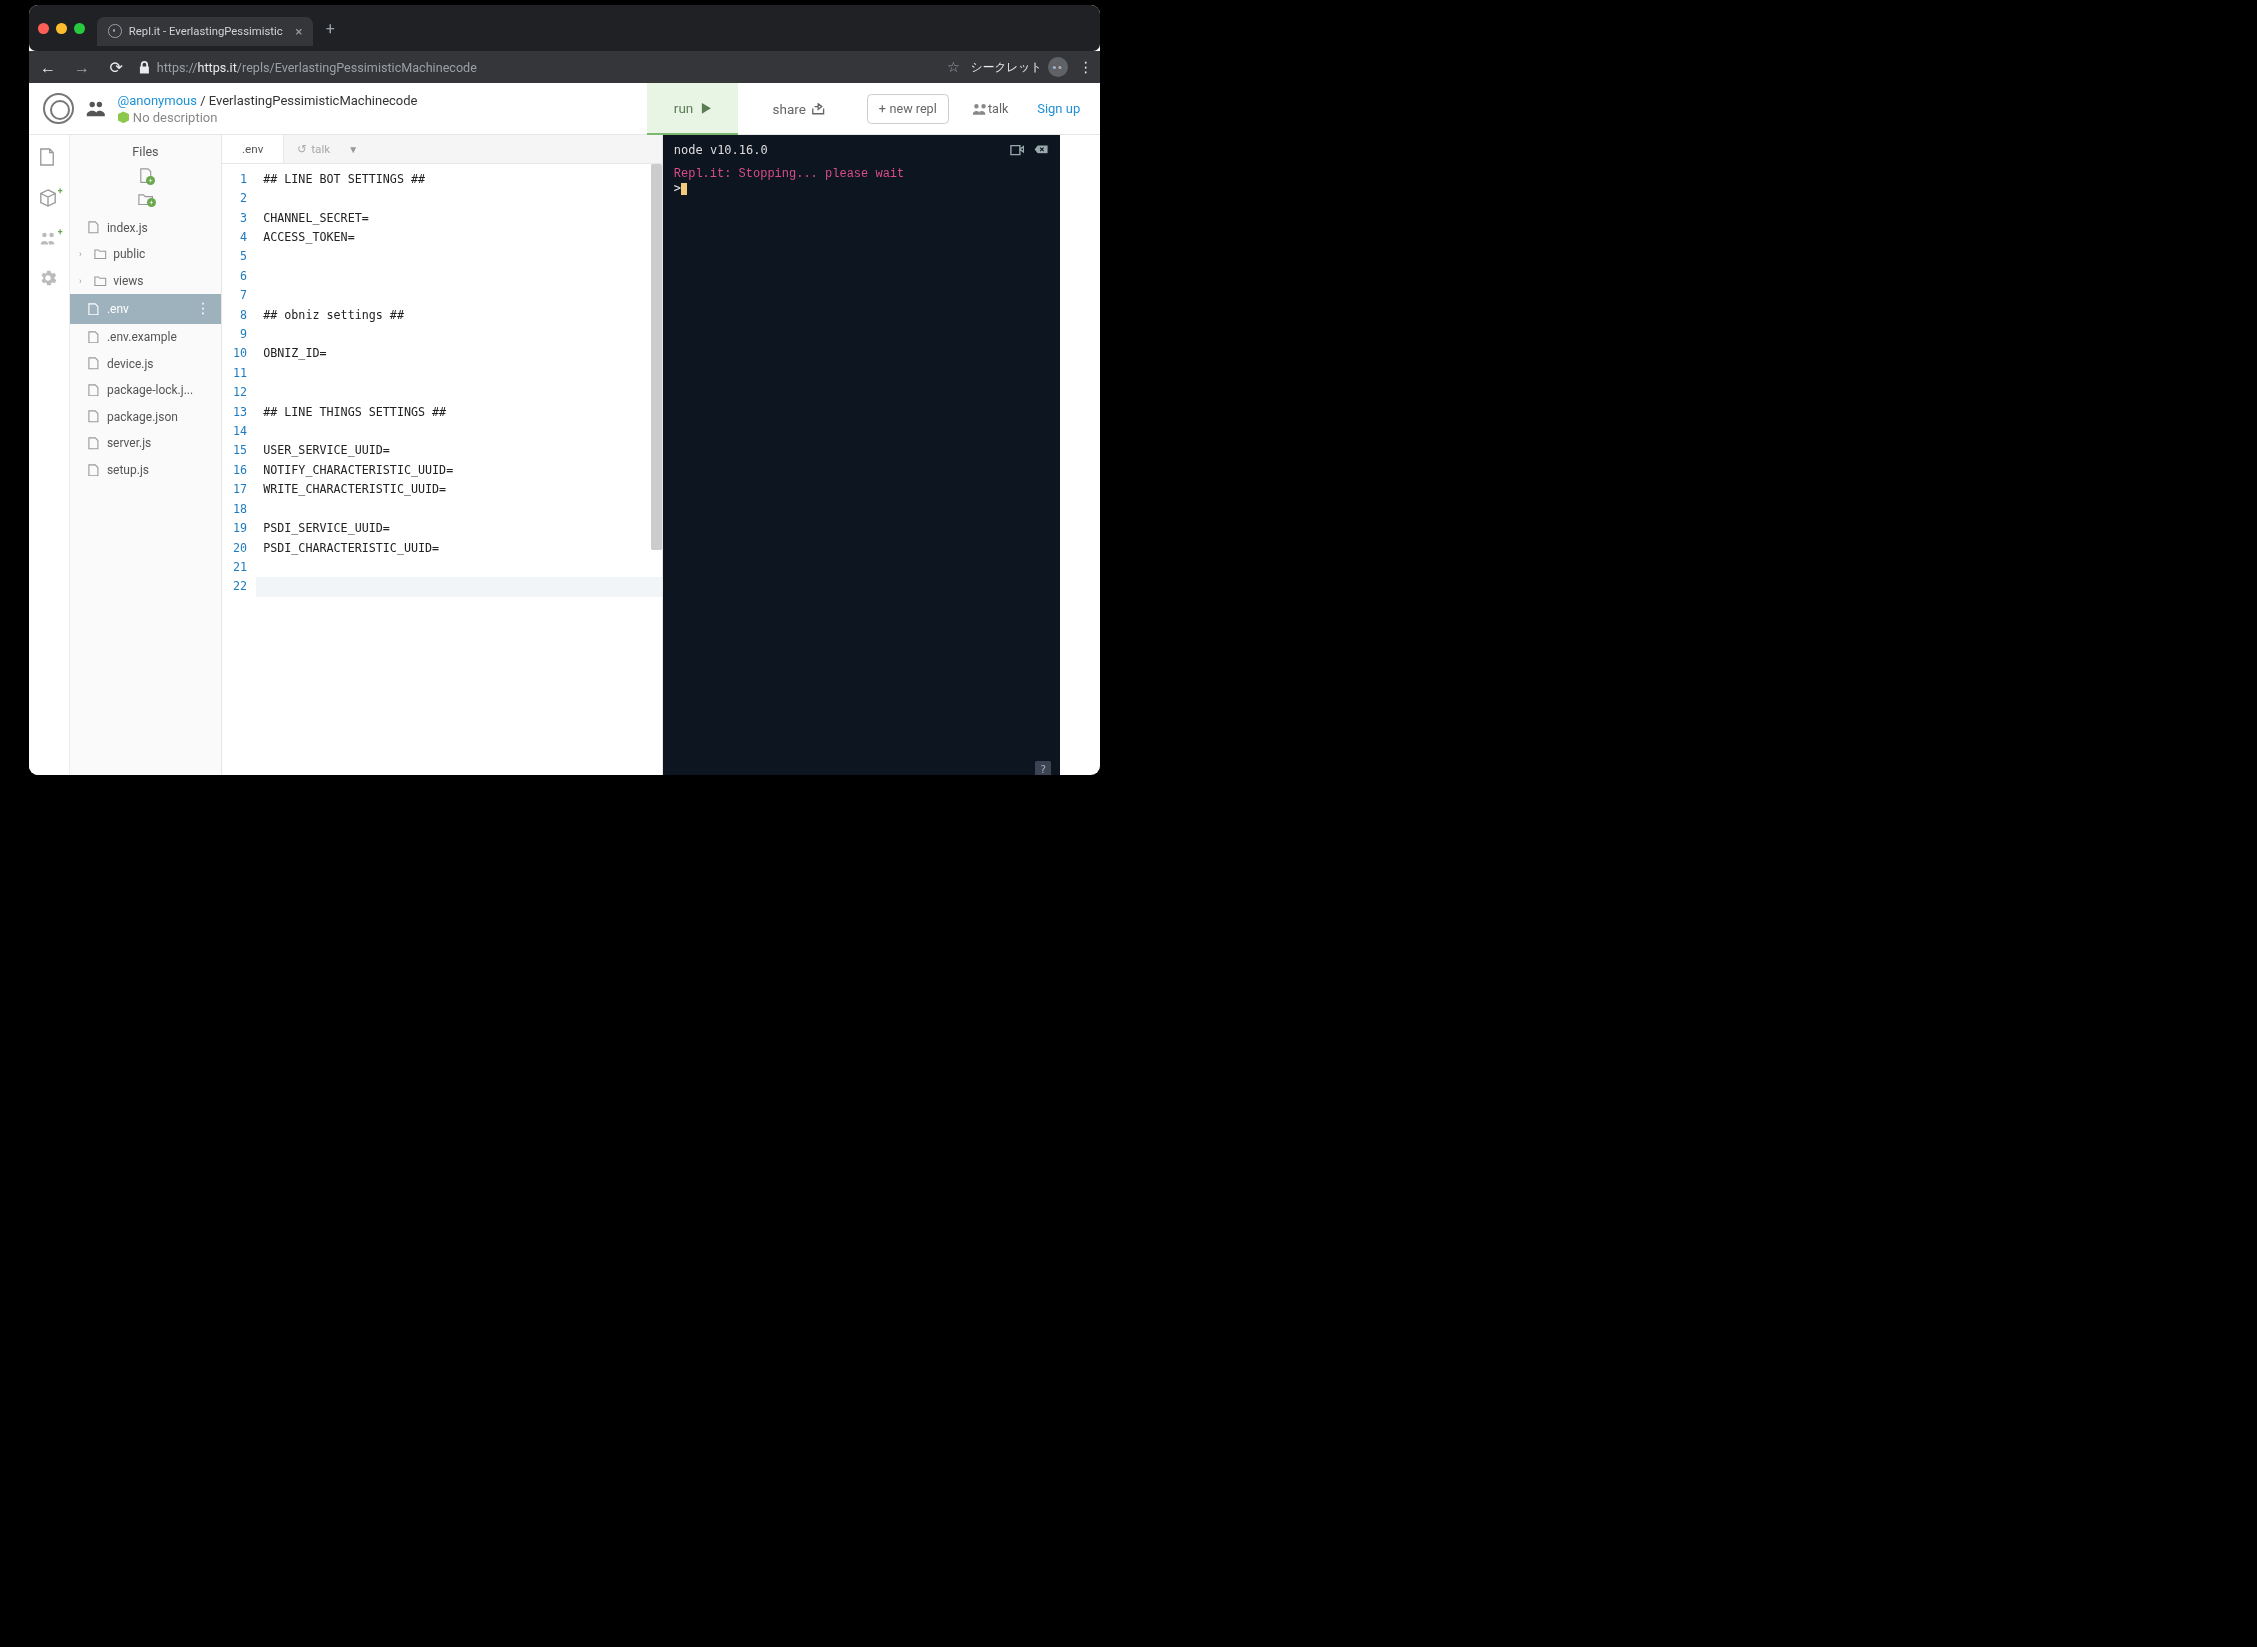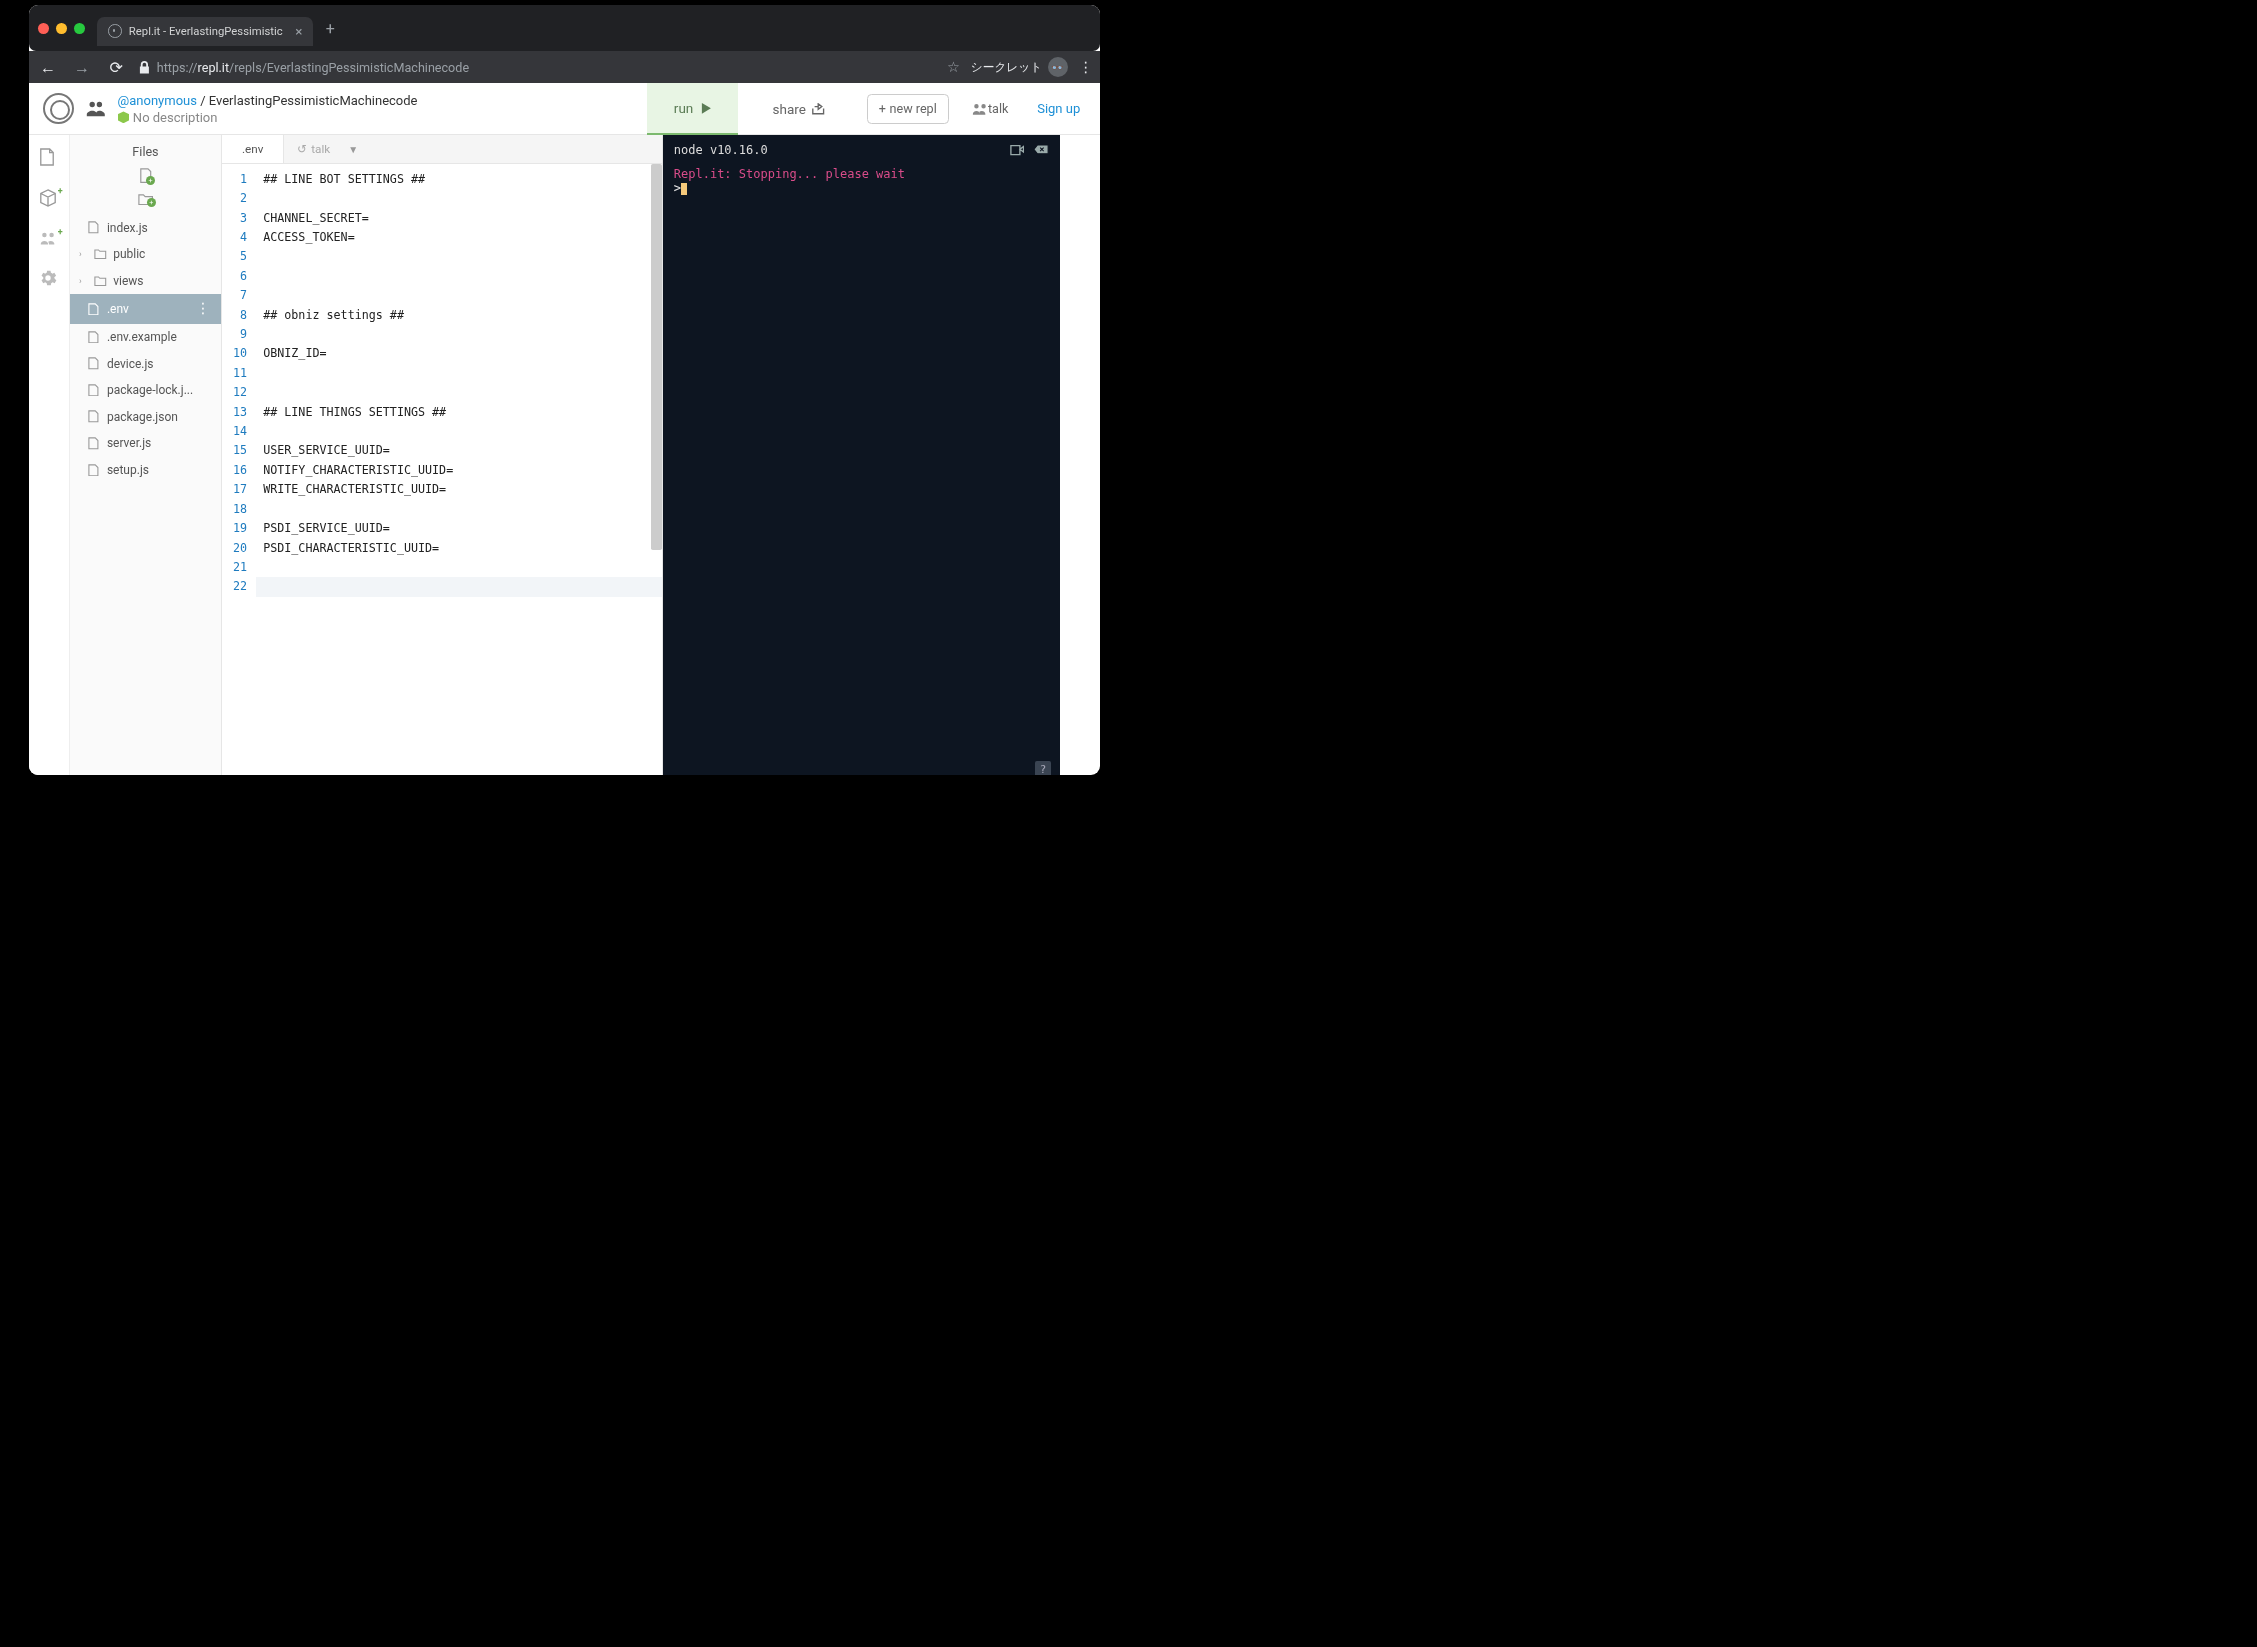--- a/index.html
+++ b/index.html
@@ -78,21 +78,21 @@
   .gutter { background: #fff; padding: 5.4px 9px 5.4px 3.6px; text-align: right; color: #1e7bbf; min-width: 34px; line-height: 19.4px; }
   .lines { flex: 1; padding: 5.4px 7.2px; line-height: 19.4px; color: #222; white-space: pre; }
   .lines .hl { background: #f2f5f8; display: block; margin: 0 -7.2px; padding: 0 7.2px; }
   .vscroll { position: absolute; right: 0; top: 0; width: 10.8px; height: 62%; background: #ccc; border-radius: 1.8px; }
   
   .console { width: 397px; background: #0d1521; color: #e8e8e8; font-family: 'Menlo', monospace; font-size: 12px; display: flex; flex-direction: column; position: relative; }
   .console-hdr { padding: 7.2px 10.8px; display: flex; align-items: center; }
   .console-hdr .node { color: #ddd; flex: 1; }
   .console-hdr .cicon { color: #9aa; margin-left: 9px; font-size: 12.6px; }
   .console-body { padding: 3.6px 10.8px; }
-  .console-body .stopping { color: #d94c8a; }
+  .console-body .stopping { color: #d94c8a; font-family: Liberation Mono, monospace; }
   .cursor { display: inline-block; width: 6.3px; height: 12.6px; background: #f5c97b; vertical-align: middle; }
   .help { position: absolute; bottom: 9px; right: 9px; width: 16px; height: 16px; background: #3a4452; color: #aab; font-size: 10.8px; display: flex; align-items: center; justify-content: center; border-radius: 1.8px; }
 
   svg { display: block; }
 </style>
 </head>
 <body>
 
 <div class="window">
 
@@ -113,21 +113,21 @@
   <div class="addrbar">
     <div class="navbtn active">←</div>
     <div class="navbtn">→</div>
     <div class="navbtn active">⟳</div>
     <div class="url">
       <span class="lock">
         <svg width="10.8" height="12.6" viewBox="0 0 12 14">
             <path fill="#e8eaed" d="M10 6V4a4 4 0 10-8 0v2H1v8h10V6h-1zM4 4a2 2 0 114 0v2H4V4z"></path>
           </svg>
       </span>
-      <span class="url-text">https://<span class="host">repl.it</span><span>/repls/EverlastingPessimisticMachinecode</span></span>
+      <span class="url-text">https://<span class="host">https.it</span><span>/repls/EverlastingPessimisticMachinecode</span></span>
     </div>
     <div class="star">☆</div>
     <div class="incog">
       <span>シークレット</span>
       <span class="incog-icon">👓</span>
     </div>
     <div class="menu-dots">⋮</div>
   </div>
 
   <div class="appheader">

